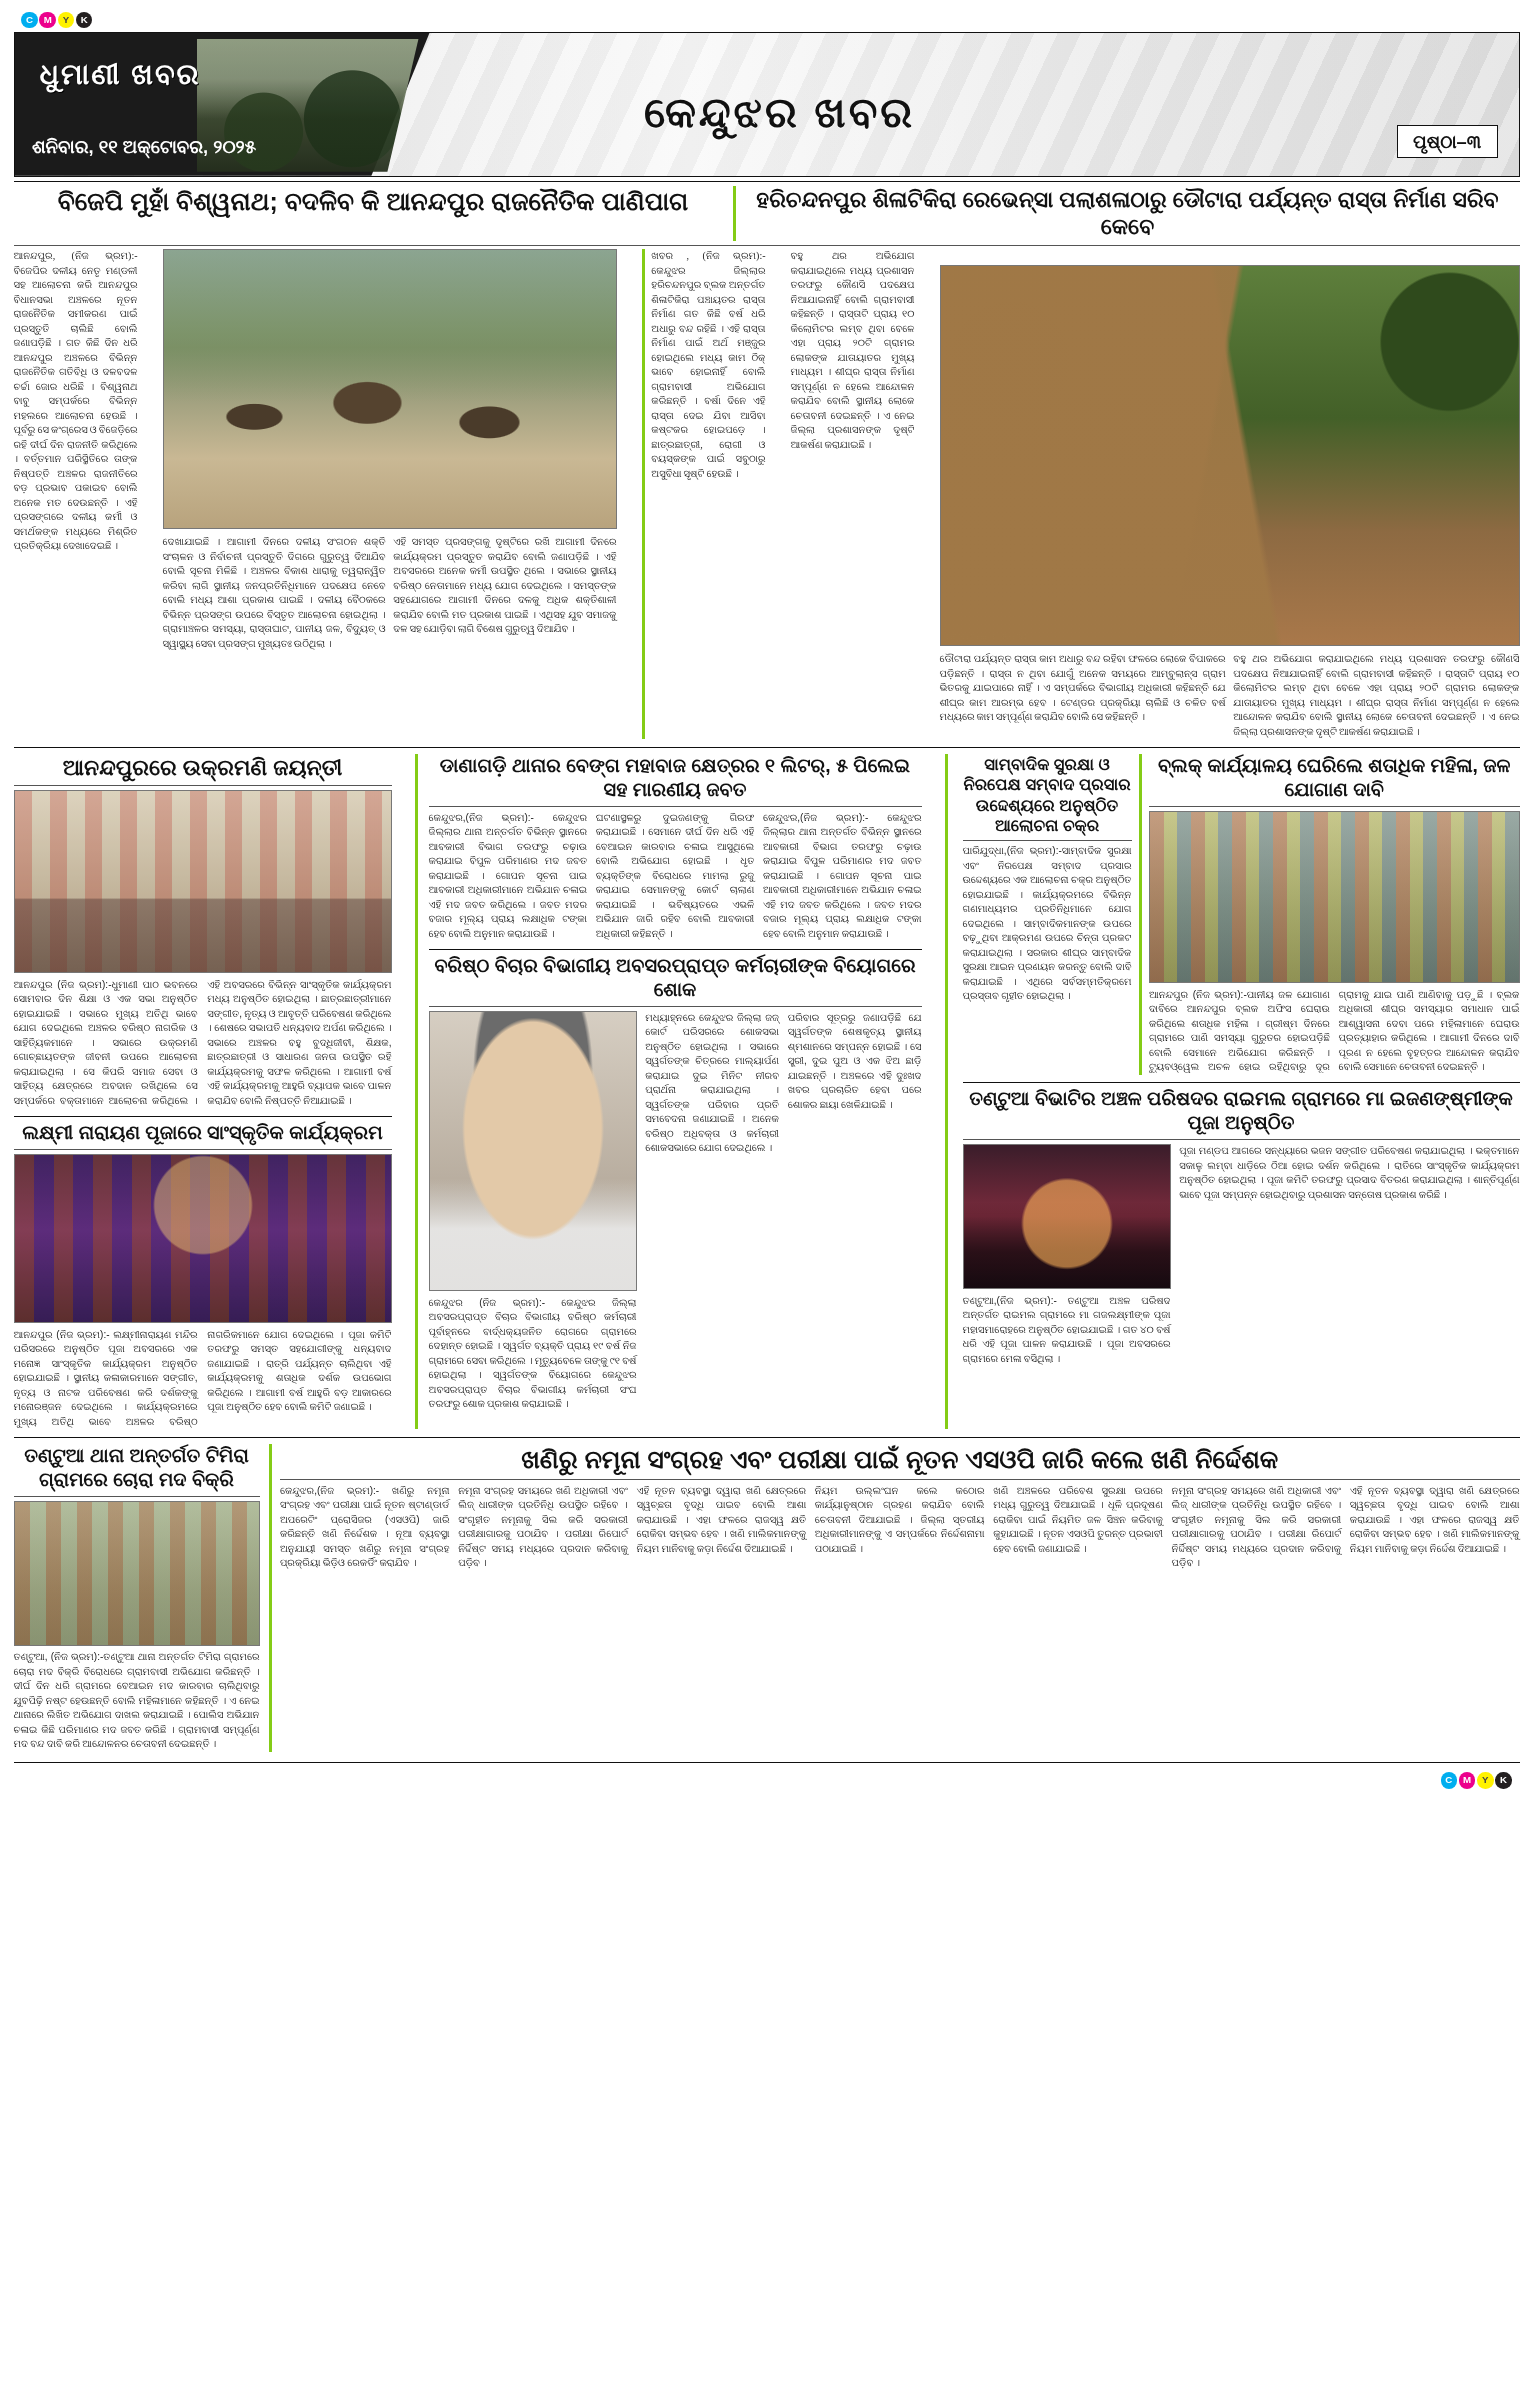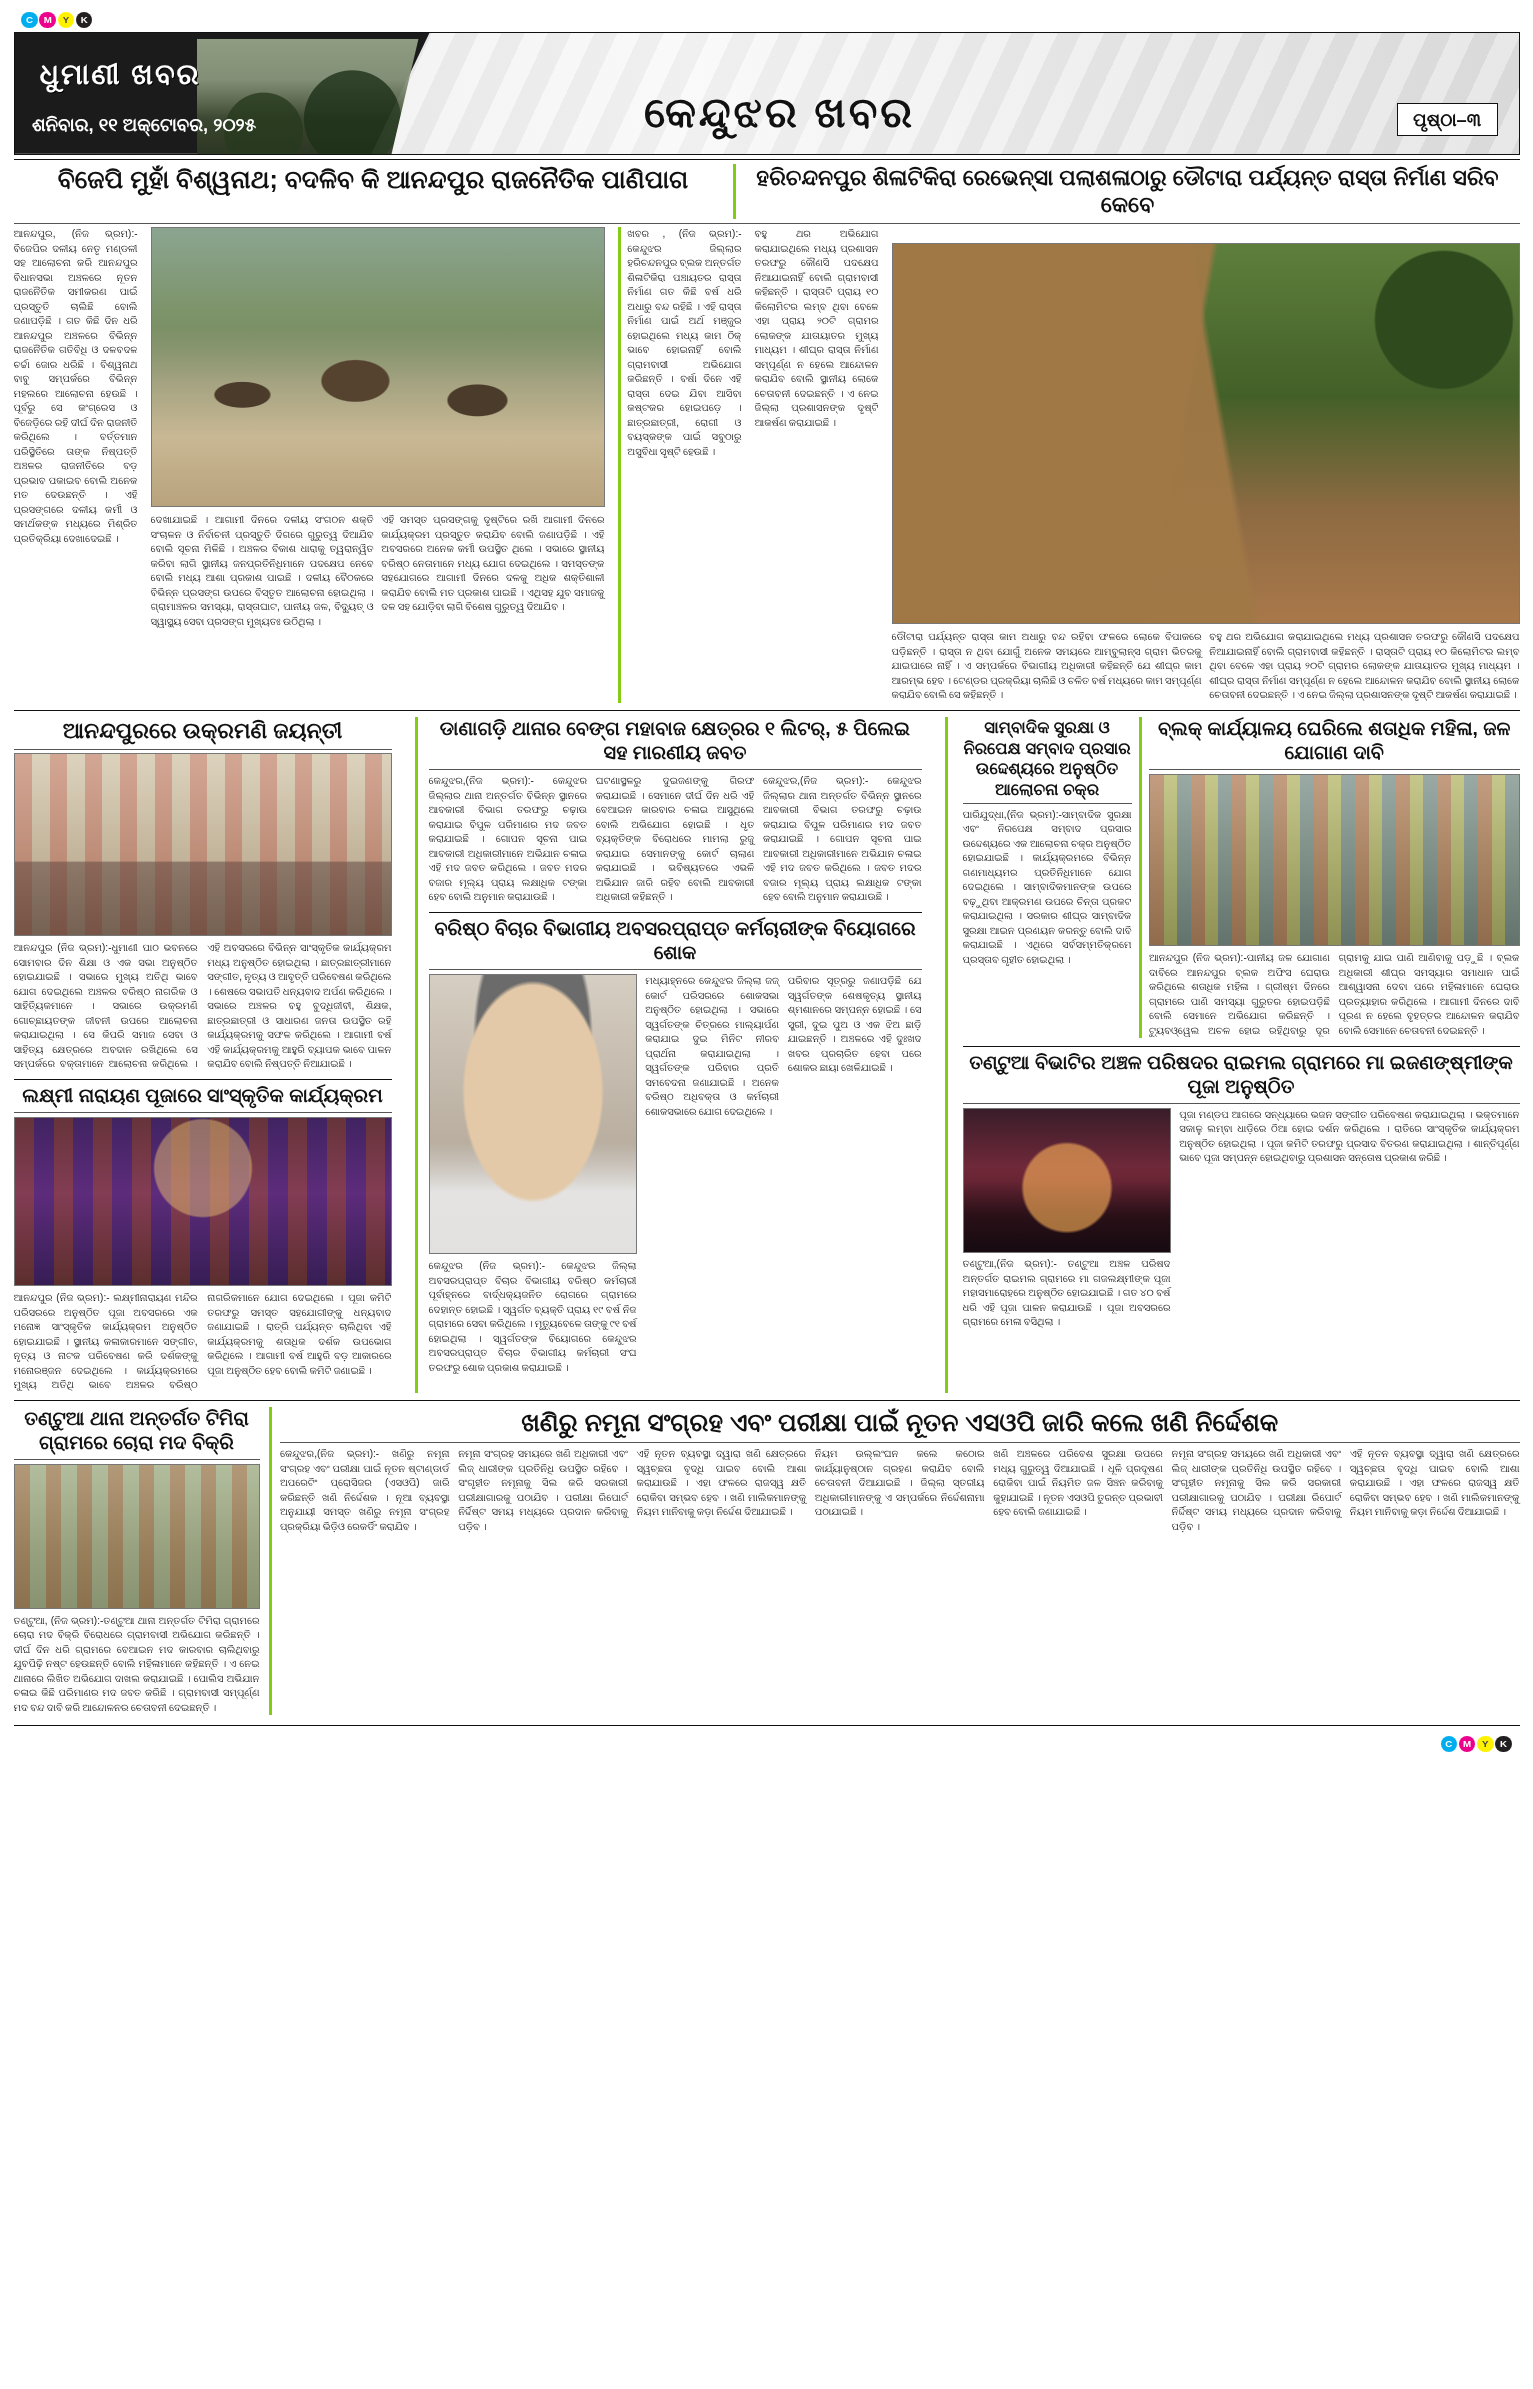--- a/index.html
+++ b/index.html
@@ -29,21 +29,21 @@
   .cmyk .c { background:#00aeef; }
   .cmyk .m { background:#ec008c; }
   .cmyk .y { background:#fff200; color:#444; }
   .cmyk .k { background:#231f20; }
   .topbar { display:flex; justify-content:flex-start; padding:1.9px 7.7px 3.9px 7.7px; }
   .botbar { display:flex; justify-content:flex-end; padding:5.8px 7.7px 0 7.7px; }
 
   
   .masthead {
     position:relative;
-    height:123px;
+    height:145px;
     border:1.9px solid #111;
     background:
       linear-gradient(90deg,#d9d9d9 0%,#ececec 20%,#f7f7f7 45%,#e9e9e9 70%,#dcdcdc 100%);
     overflow:hidden;
     text-decoration:underline;
   }
   .masthead:before{
     content:"";
     position:absolute; inset:0;
     background:
@@ -219,21 +219,21 @@
   <div class="cols" style="gap:0;">
     <div style="flex:0 0 719px; padding:0 7.7px;">
       <div class="headline h-xl">ବିଜେପି ମୁହାଁ ବିଶ୍ୱନାଥ; ବଦଳିବ କି ଆନନ୍ଦପୁର ରାଜନୈତିକ ପାଣିପାଗ</div>
     </div>
     <div class="vdiv" style="flex:1; padding:0 7.7px;">
       <div class="headline h-lg">ହରିଚନ୍ଦନପୁର ଶିଳାଟିକିରା ରେଭେନ୍ସା ପଲାଶଳାଠାରୁ ଡୌଟାରା ପର୍ଯ୍ୟନ୍ତ ରାସ୍ତା ନିର୍ମାଣ ସରିବ କେବେ</div>
     </div>
   </div>
   <hr class="thin">
 
-  <div class="cols" style="gap:13px;">
+  <div class="cols" style="gap:25px;font-family:Liberation Serif, serif;">
     <div style="flex:0 0 124px;">
       <div class="body-text">ଆନନ୍ଦପୁର, (ନିଜ ଭ୍ରମ):- ବିଜେପିର ଦଳୀୟ ନେତୃ ମଣ୍ଡଳୀ ସହ ଆଲୋଚନା କରି ଆନନ୍ଦପୁର ବିଧାନସଭା ଅଞ୍ଚଳରେ ନୂତନ ରାଜନୈତିକ ସମୀକରଣ ପାଇଁ ପ୍ରସ୍ତୁତି ଚାଲିଛି ବୋଲି ଜଣାପଡ଼ିଛି । ଗତ କିଛି ଦିନ ଧରି ଆନନ୍ଦପୁର ଅଞ୍ଚଳରେ ବିଭିନ୍ନ ରାଜନୈତିକ ଗତିବିଧି ଓ ଦଳବଦଳ ଚର୍ଚ୍ଚା ଜୋର ଧରିଛି । ବିଶ୍ୱନାଥ ବାବୁ ସମ୍ପର୍କରେ ବିଭିନ୍ନ ମହଲରେ ଆଲୋଚନା ହେଉଛି । ପୂର୍ବରୁ ସେ କଂଗ୍ରେସ ଓ ବିଜେଡ଼ିରେ ରହି ଦୀର୍ଘ ଦିନ ରାଜନୀତି କରିଥିଲେ । ବର୍ତ୍ତମାନ ପରିସ୍ଥିତିରେ ତାଙ୍କ ନିଷ୍ପତ୍ତି ଅଞ୍ଚଳର ରାଜନୀତିରେ ବଡ଼ ପ୍ରଭାବ ପକାଇବ ବୋଲି ଅନେକ ମତ ଦେଉଛନ୍ତି । ଏହି ପ୍ରସଙ୍ଗରେ ଦଳୀୟ କର୍ମୀ ଓ ସମର୍ଥକଙ୍କ ମଧ୍ୟରେ ମିଶ୍ରିତ ପ୍ରତିକ୍ରିୟା ଦେଖାଦେଇଛି ।</div>
     </div>
     <div style="flex:0 0 454px;">
       <div class="photo ph-rally" style="height:280px;"></div>
       <div class="cols" style="gap:7.7px; margin-top:5.8px;">
         <div class="col">
             <div class="body-text">ଦେଖାଯାଇଛି । ଆଗାମୀ ଦିନରେ ଦଳୀୟ ସଂଗଠନ ଶକ୍ତି ସଂଚାଳନ ଓ ନିର୍ବାଚନୀ ପ୍ରସ୍ତୁତି ଦିଗରେ ଗୁରୁତ୍ୱ ଦିଆଯିବ ବୋଲି ସୂଚନା ମିଳିଛି । ଅଞ୍ଚଳର ବିକାଶ ଧାରାକୁ ତ୍ୱରାନ୍ୱିତ କରିବା ଲାଗି ସ୍ଥାନୀୟ ଜନପ୍ରତିନିଧିମାନେ ପଦକ୍ଷେପ ନେବେ ବୋଲି ମଧ୍ୟ ଆଶା ପ୍ରକାଶ ପାଇଛି । ଦଳୀୟ ବୈଠକରେ ବିଭିନ୍ନ ପ୍ରସଙ୍ଗ ଉପରେ ବିସ୍ତୃତ ଆଲୋଚନା ହୋଇଥିଲା । ଗ୍ରାମାଞ୍ଚଳର ସମସ୍ୟା, ରାସ୍ତାଘାଟ, ପାନୀୟ ଜଳ, ବିଦ୍ୟୁତ୍ ଓ ସ୍ୱାସ୍ଥ୍ୟ ସେବା ପ୍ରସଙ୍ଗ ମୁଖ୍ୟତଃ ଉଠିଥିଲା ।</div>
           </div>
         <div class="col">

